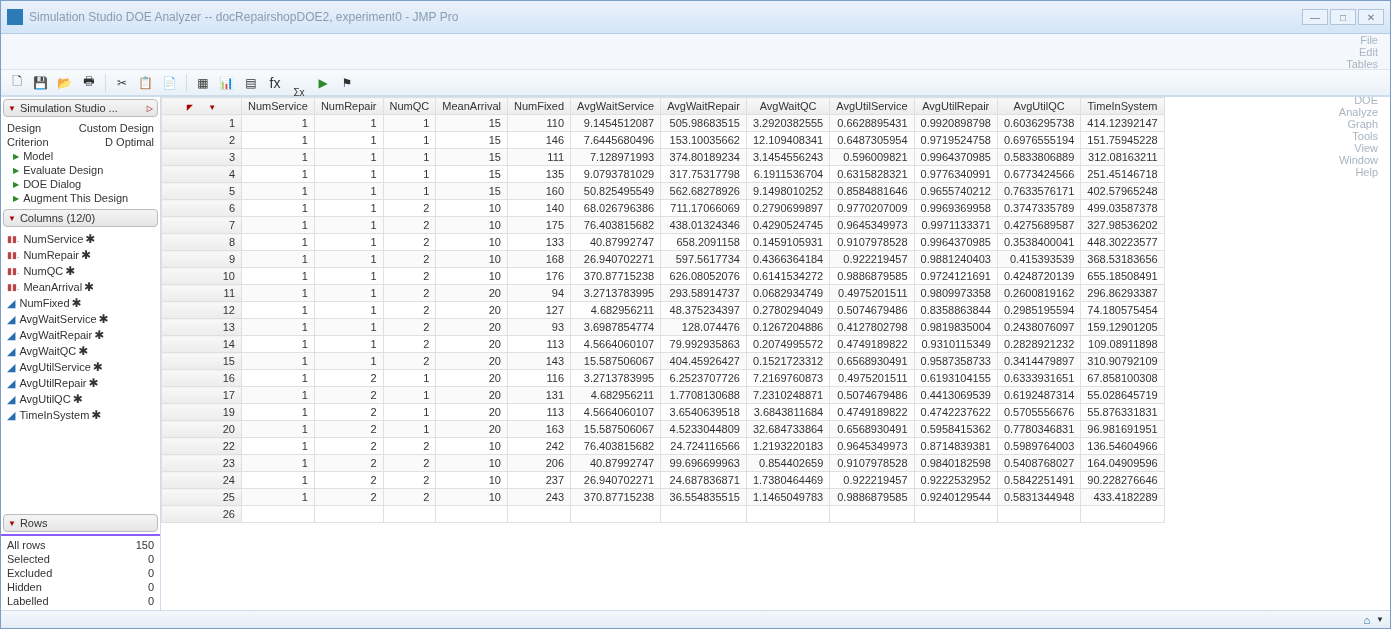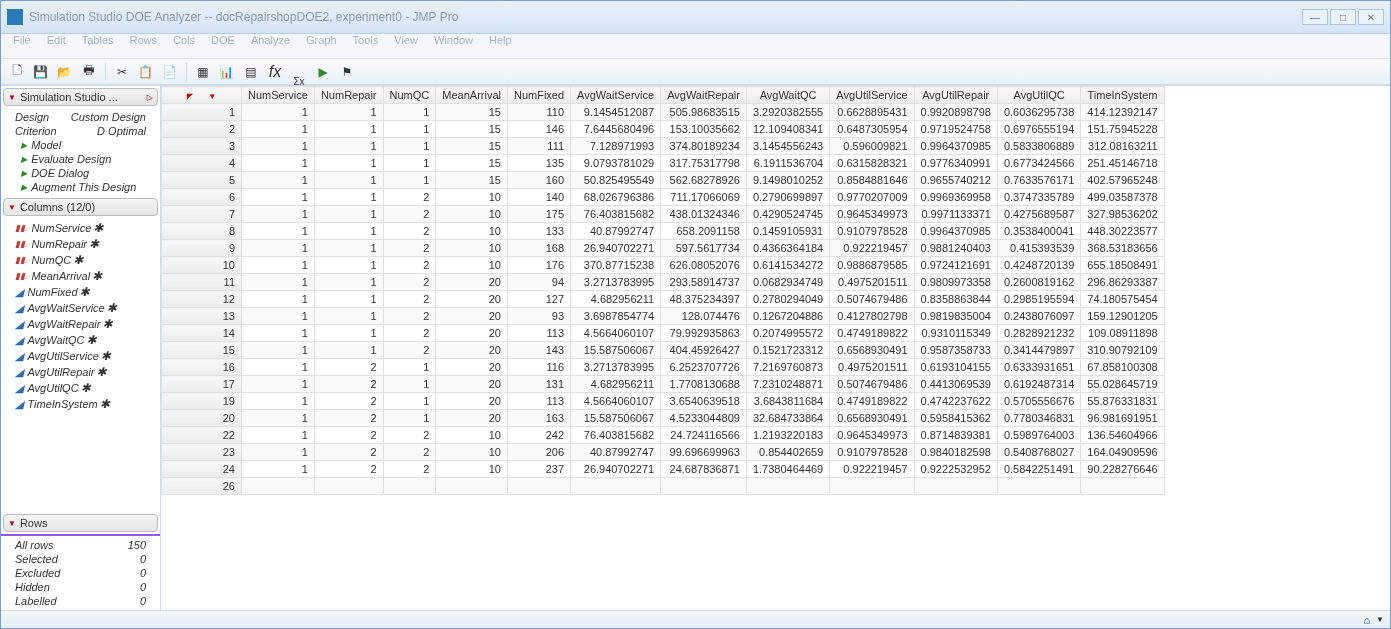--- a/index.html
+++ b/index.html
@@ -3,30 +3,30 @@
 <meta charset="utf-8">
 <style>
 * { margin: 0; padding: 0; box-sizing: border-box; }
 body { font-family: "Segoe UI", Tahoma, sans-serif; font-size: 11px; color: #333; background: #fff; overflow: hidden; }
 .window { width: 1391px; height: 629px; border: 1px solid #7a9ec5; background: #fff; display: flex; flex-direction: column; }
 .titlebar { height: 24px; background: linear-gradient(#eaf2fb,#d4e5f7); display: flex; align-items: center; padding: 16px 6px; border-bottom: 1px solid #b5cce4; }
 .titlebar .icon { width: 16px; height: 16px; background: #2b7bb9; margin-right: 6px; }
 .title-text { color: #8a9db0; font-size: 12px; flex: 1; }
 .win-controls { display: flex; gap: 2px; }
 .win-btn { width: 26px; height: 16px; border: 1px solid #b0c4de; background: #eaf2fb; display: flex; align-items: center; justify-content: center; font-size: 10px; color: #6b7c8e; }
-.menubar { height: 25px; background: #f4f8fc; display: flex; align-items: flex-start; padding: 0 4px; border-bottom: 1px solid #dbe6f1; }
+.menubar { height: 36px; background: #f4f8fc; display: flex; align-items: flex-end; padding: 0 4px; border-bottom: 1px solid #dbe6f1; flex-direction: column; }
 .menubar span { margin: 0 8px; color: #a8b4c0; font-size: 11px; }
 .toolbar { height: 26px; background: linear-gradient(#f9fbfd,#e9f1f8); display: flex; align-items: center; padding: 0 6px; border-bottom: 1px solid #cfdceb; gap: 4px; }
 .tb-btn { width: 20px; height: 20px; display: inline-flex; align-items: center; justify-content: center; font-size: 12px; }
 .tb-sep { width: 1px; height: 18px; background: #cfdceb; margin: 0 2px; }
 .content { flex: 1; display: flex; overflow: hidden; border-top: 1px solid #cfdceb; }
 .sidebar { width: 160px; min-width: 160px; background: #fff; border-right: 1px solid #cfdceb; display: flex; flex-direction: column; }
 .panel-hdr { background: linear-gradient(#f5f5f5,#e5e5e5); border: 1px solid #bbb; border-radius: 4px; margin: 2px; padding: 2px 4px; display: flex; align-items: center; font-size: 11px; }
 .panel-hdr .tri { color:#a00; margin-right:4px; font-size:8px; }
-.panel-body { flex-shrink: 0; padding: 2px 12px; font-size: 11px; font-style: italic; }
+.panel-body { flex-shrink: 0; padding: 2px 4px; font-size: 11px; }
 .panel-row { display: flex; justify-content: space-between; padding: 1px 2px; }
 .tree-item { display: flex; align-items: center; padding: 1px 2px 1px 8px; }
 .tree-item .pl { color: #2a8a2a; margin-right: 4px; font-size: 8px; }
 .col-item { display: flex; align-items: center; padding: 1px 2px; }
 .tri-col { color:#2b6cb0; margin-right:4px; }
 .star { color:#333; margin-left:2px; font-size: 12px; }
 .main { flex: 1; position: relative; overflow: hidden; }
 .gridwrap { position: absolute; inset: 0; overflow: auto; }
 table { border-collapse: collapse; font-size: 11px; }
 th, td { border: 1px solid #e0e0e0; padding: 1px 6px; height: 17px; white-space: nowrap; }
@@ -78,21 +78,21 @@
     <span class="tb-btn">📂</span>
     <span class="tb-btn">🖶</span>
     <span class="tb-sep"></span>
     <span class="tb-btn">✂</span>
     <span class="tb-btn">📋</span>
     <span class="tb-btn">📄</span>
     <span class="tb-sep"></span>
     <span class="tb-btn">▦</span>
     <span class="tb-btn">📊</span>
     <span class="tb-btn">▤</span>
-    <span class="tb-btn" style="font-size:16px;font-style:italic;">fx</span>
+    <span class="tb-btn" style="font-size:14px;">fx</span>
     <span class="tb-btn" style="font-size:10px;margin-top:20px;">Σx</span>
     <span class="tb-btn" style="color:#2a8a2a;">▶</span>
     <span class="tb-btn">⚑</span>
   </div>
 
   <div class="content">
     <div class="sidebar">
 
       <div class="panel-hdr">
         <span class="tri">▼</span>
@@ -573,20 +573,35 @@
                 <td class="num">237</td>
                 <td class="num">26.940702271</td>
                 <td class="num">24.687836871</td>
                 <td class="num">1.7380464469</td>
                 <td class="num">0.922219457</td>
                 <td class="num">0.9222532952</td>
                 <td class="num">0.5842251491</td>
                 <td class="num">90.228276646</td>
               </tr>
               <tr>
+                <td class="rowhdr">25</td>
+                <td class="num">1</td>
+                <td class="num">2</td>
+                <td class="num">2</td>
+                <td class="num">10</td>
+                <td class="num">243</td>
+                <td class="num">370.87715238</td>
+                <td class="num">36.554835515</td>
+                <td class="num">1.1465049783</td>
+                <td class="num">0.9886879585</td>
+                <td class="num">0.9240129544</td>
+                <td class="num">0.5831344948</td>
+                <td class="num">433.4182289</td>
+              </tr>
+              <tr>
                 <td class="rowhdr">26</td>
                 <td class="num"></td>
                 <td class="num"></td>
                 <td class="num"></td>
                 <td class="num"></td>
                 <td class="num"></td>
                 <td class="num"></td>
                 <td class="num"></td>
                 <td class="num"></td>
                 <td class="num"></td>

